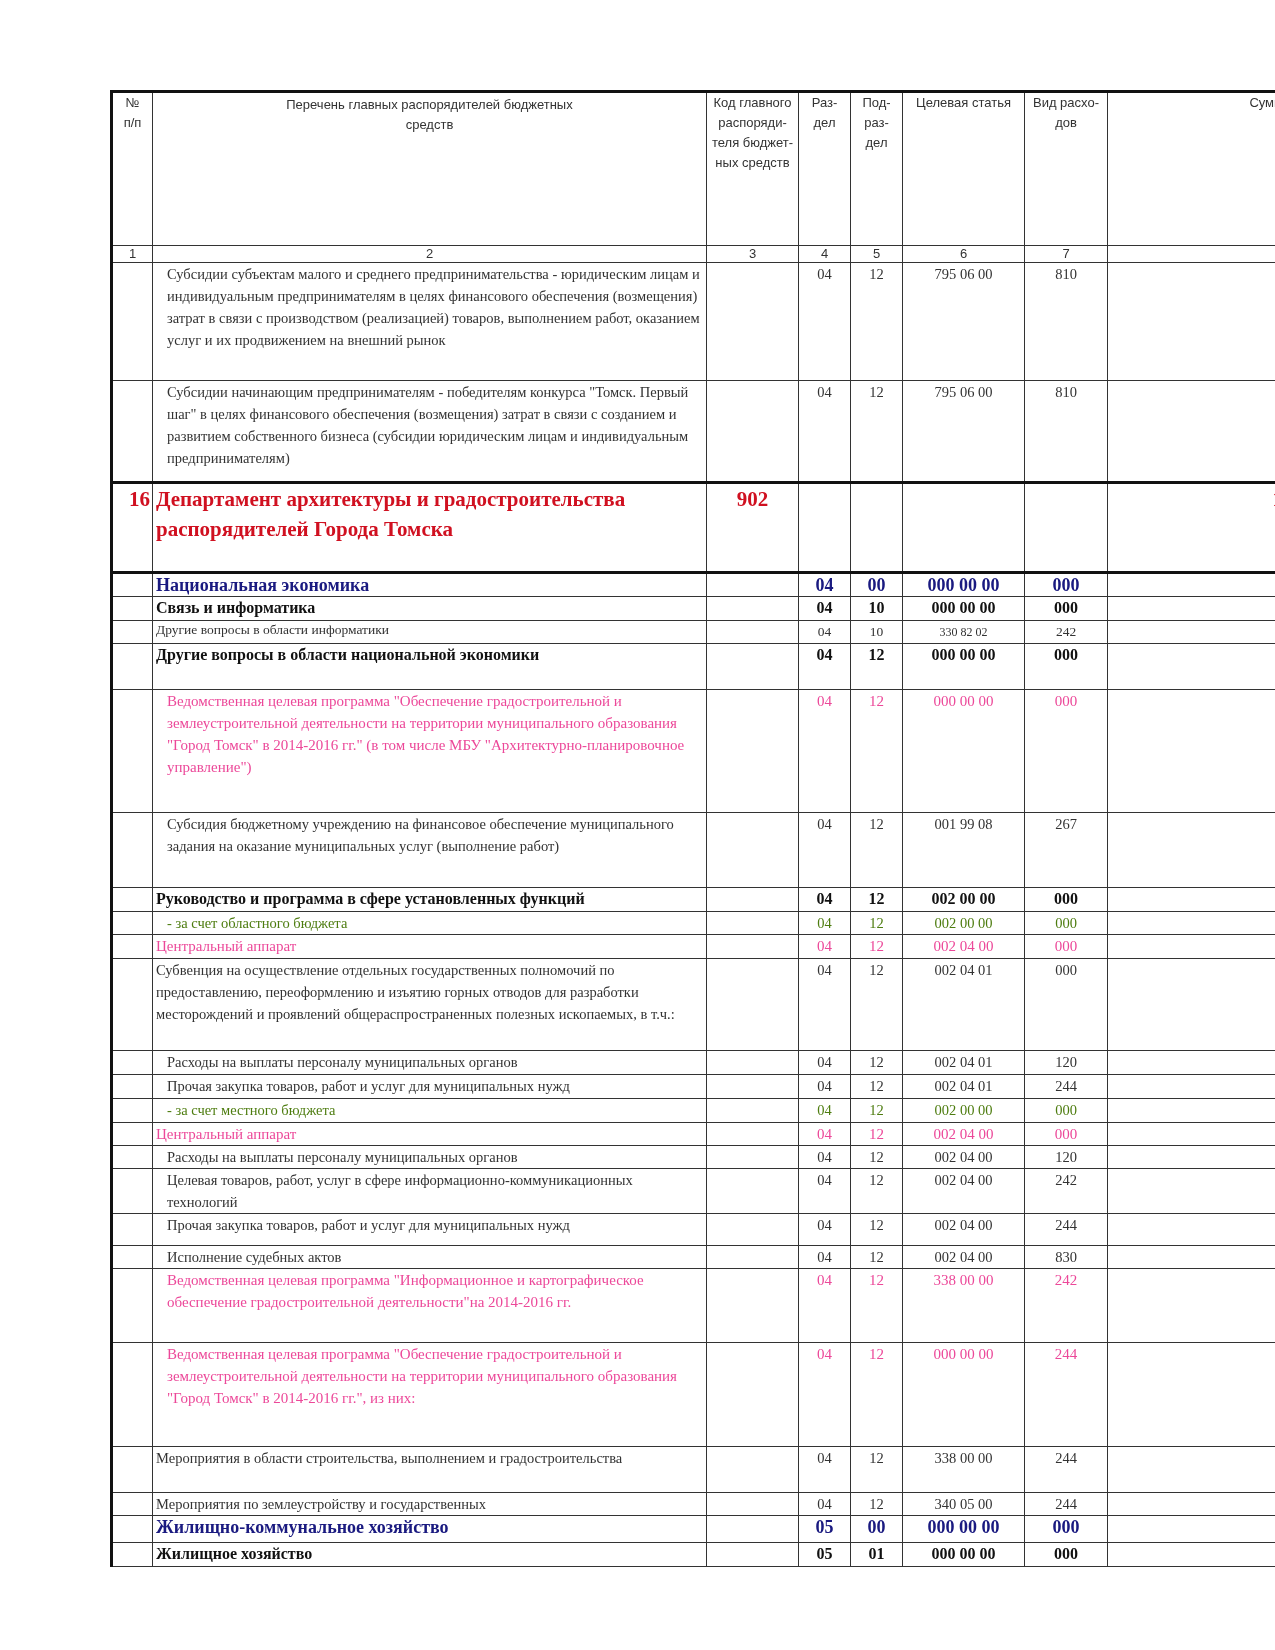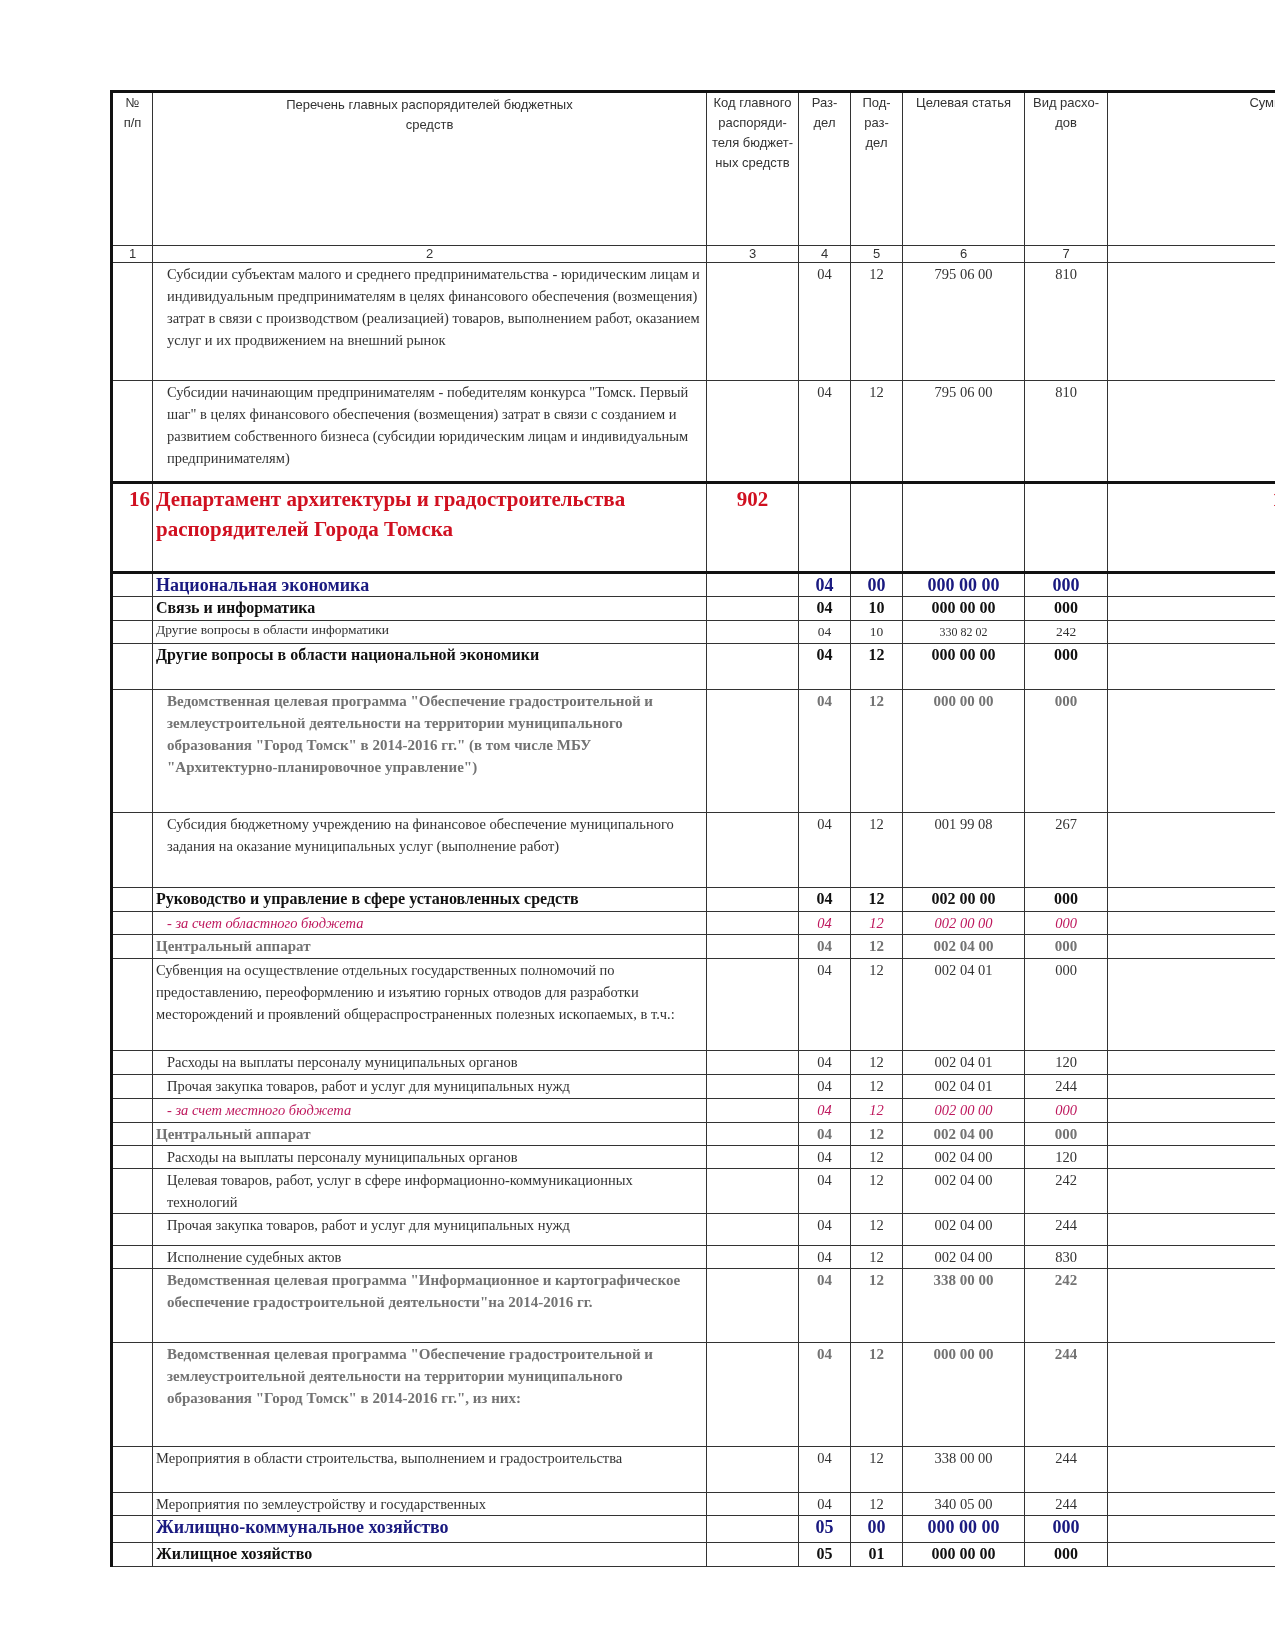--- a/index.html
+++ b/index.html
@@ -11,23 +11,23 @@
   col.c4 { width: 52px; } col.c5 { width: 52px; } col.c6 { width: 122px; }
   col.c7 { width: 83px; } col.c8 { width: 179px; }
   .hdr th { font-family: "Liberation Sans", sans-serif; font-size: 13px; font-weight: normal; color: #333; text-align: center; line-height: 20px; height: 150px; padding-top: 2px; }
   .nums td { font-family: "Liberation Sans", sans-serif; font-size: 13px; color: #333; text-align: center; height: 16px; line-height: 16px; border-top: 3.5px solid #111; border-bottom: 3.5px solid #111; }
   .nums td:first-child { border-left: 3px solid #111; }
   td.num { text-align: center; }
   .row td { font-family: "Liberation Serif", serif; font-size: 14.5px; color: #333; line-height: 22px; }
   .row td.desc { text-align: left; padding-left: 3px; }
   .indent { padding-left: 14px !important; }
   .row.bold td { font-weight: bold; color: #111; font-size: 16px; }
-  .row.bold-sm td { font-weight: bold; color: #737373; font-size: 15px; }
+  .row.bold-sm td { font-weight: normal; color: #ec4899; font-size: 15px; }
   .row.section td { font-weight: bold; color: #1a1a80; font-size: 18px; }
-  .row.italic td { font-style: italic; color: #be185d; }
+  .row.italic td { color: #4d7c0f; }
   .row.dept td { font-weight: bold; color: #d01020; font-size: 21px; line-height: 30px; border-top: 3.5px solid #111; border-bottom: 3.5px solid #111; }
   .row.dept td.no { text-align: right; padding-right: 2px; }
   .row td.no { text-align: right; }
   table.budget td:first-child, table.budget th:first-child { border-left: 3px solid #111; }
 </style>
 </head>
 <body>
 
 <div class="page">
   <table class="budget">
@@ -150,21 +150,21 @@
           <td class="desc indent">Субсидия бюджетному учреждению на финансовое обеспечение муниципального задания на оказание муниципальных услуг (выполнение работ)</td>
           <td class="num"></td>
           <td class="num">04</td>
           <td class="num">12</td>
           <td class="num">001 99 08</td>
           <td class="num">267</td>
           <td style="text-align: right;"></td>
         </tr>
         <tr class="row bold" style="height: 24px;">
           <td class="no"></td>
-          <td class="desc">Руководство и управление в сфере установленных средств</td>
+          <td class="desc">Руководство и программа в сфере установленных функций</td>
           <td class="num"></td>
           <td class="num">04</td>
           <td class="num">12</td>
           <td class="num">002 00 00</td>
           <td class="num">000</td>
           <td style="text-align: right;"></td>
         </tr>
         <tr class="row italic" style="height: 21px;">
           <td class="no"></td>
           <td class="desc indent">- за счет областного бюджета</td>

